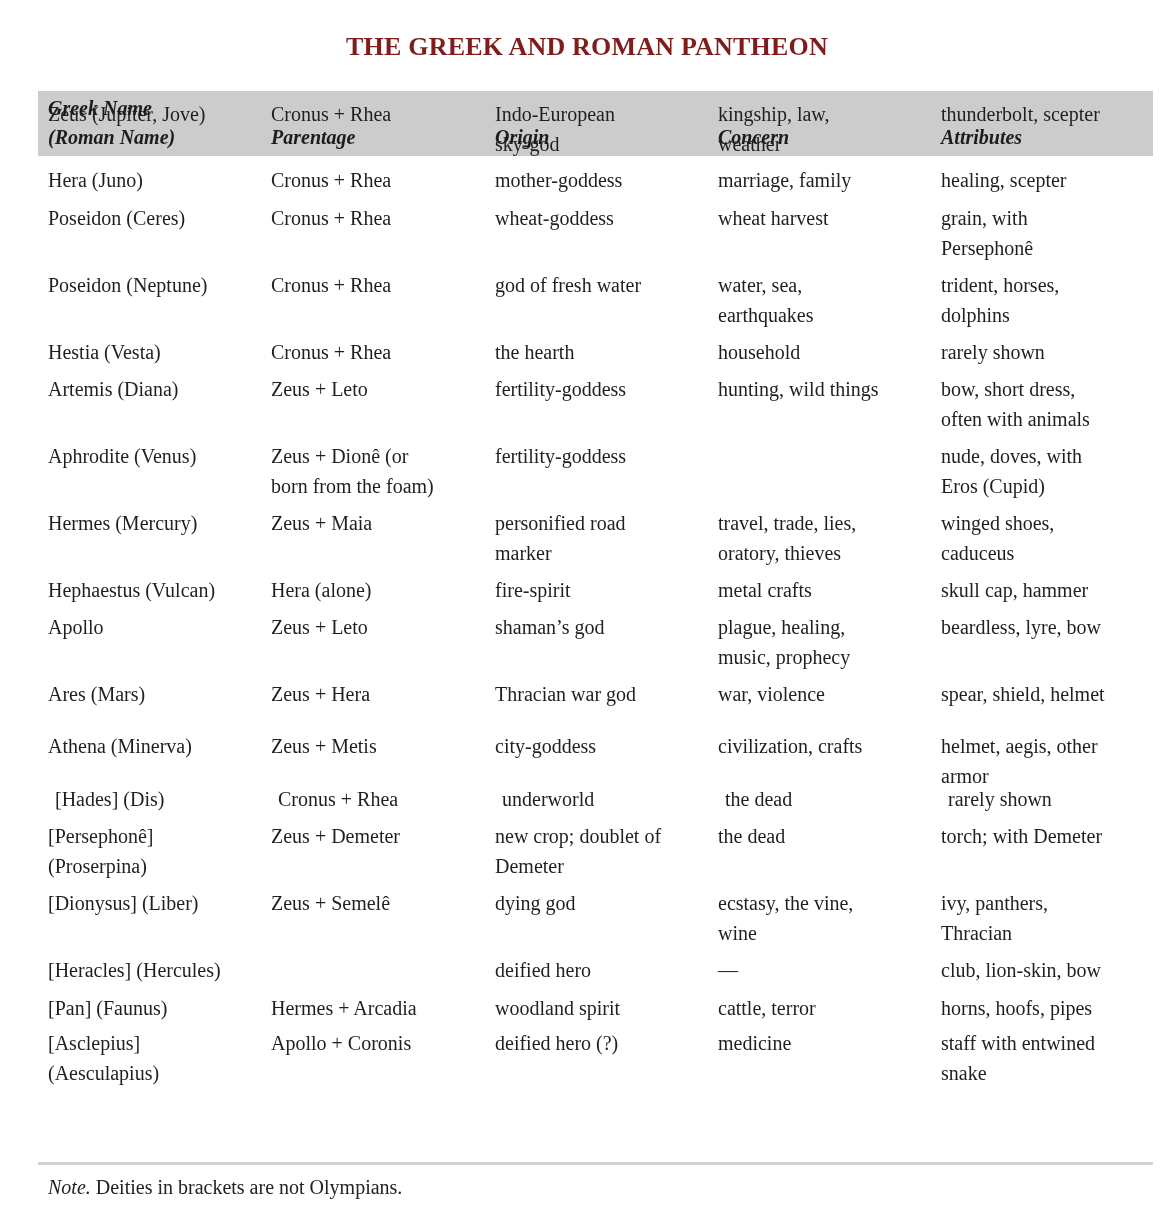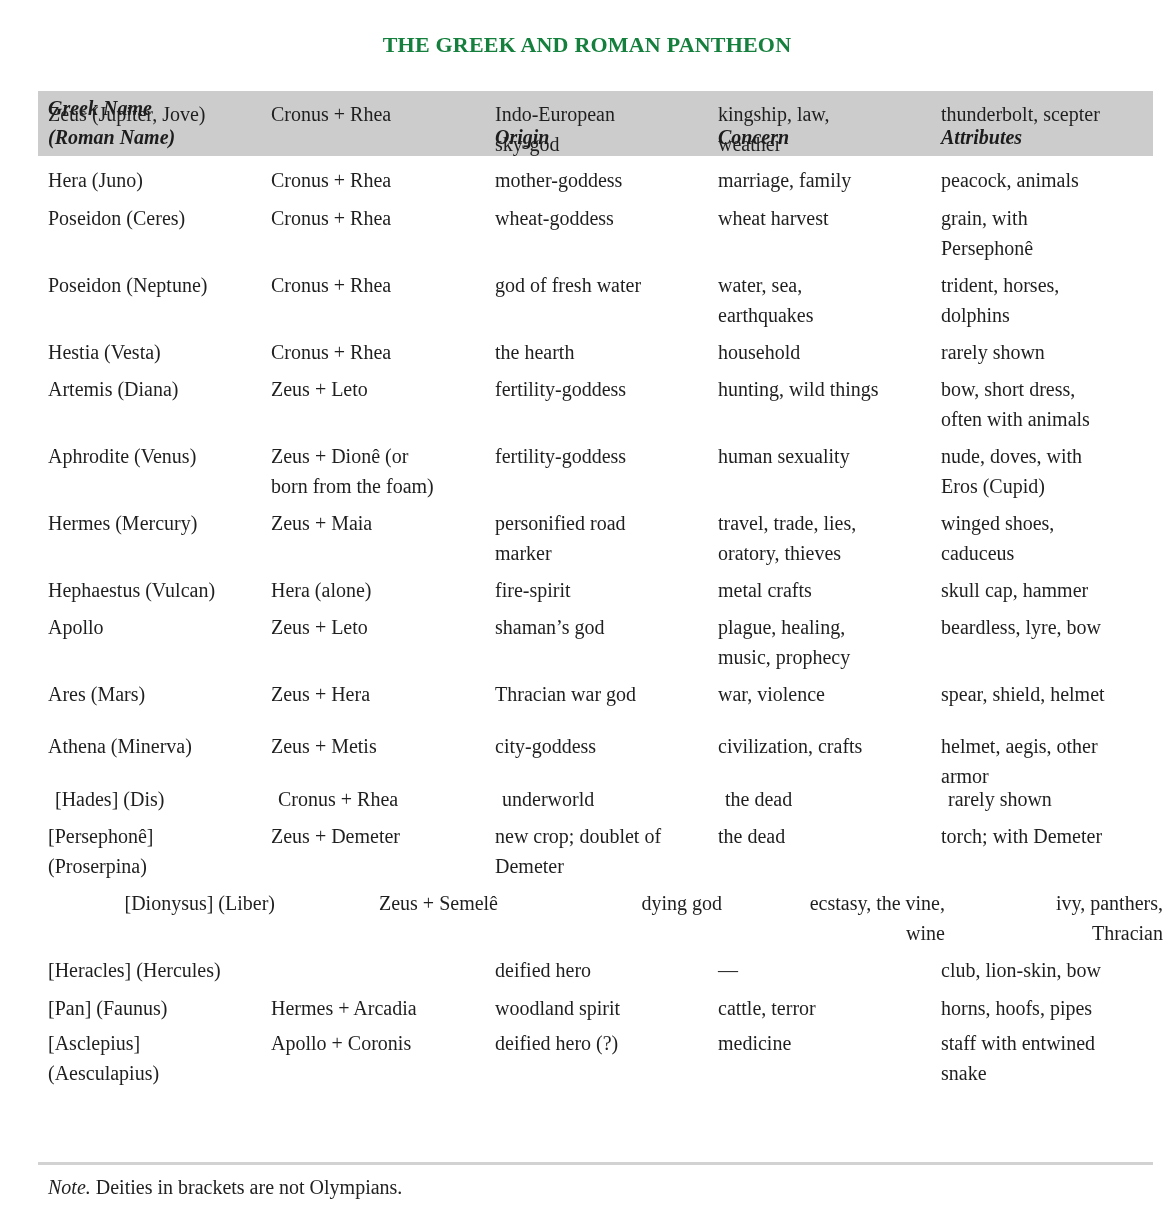--- a/index.html
+++ b/index.html
@@ -11,23 +11,23 @@
       color: #1f1f1f;
       overflow: hidden;
     }
     .title {
       position: absolute;
       top: 32px;
       left: 0;
       width: 1174px;
       text-align: center;
       font-weight: bold;
-      font-size: 22px;
+      font-size: 26px;
       letter-spacing: 0.2px;
-      color: #15803d;
+      color: #7f1d1d;
     }
     .table {
       position: absolute;
       top: 91px;
       left: 38px;
       width: 1115px;
     }
     .thead {
       background: #cccccc;
       height: 65px;
@@ -76,40 +76,41 @@
   </style>
 </head>
 <body>
 
 <div class="title">THE GREEK AND ROMAN PANTHEON</div>
 
 <div class="table">
   <div class="thead">
     <div class="th c0" style="white-space:pre-line">Greek Name
 (Roman Name)</div>
+    <div class="th c1">Parentage</div>
     <div class="th c2">Origin</div>
     <div class="th c3">Concern</div>
     <div class="th c4">Attributes</div>
   </div>
   <div id="tbody">
       <div class="row" style="position: absolute; left: 0px; width: 100%; top: 9px; height: 66px;">
         <div class="cell c0">Zeus (Jupiter, Jove)</div>
         <div class="cell c1">Cronus + Rhea</div>
         <div class="cell c2">Indo-European
 sky-god</div>
         <div class="cell c3">kingship, law,
 weather</div>
         <div class="cell c4">thunderbolt, scepter</div>
       </div>
       <div class="row" style="position: absolute; left: 0px; width: 100%; top: 75px; height: 38px;">
         <div class="cell c0">Hera (Juno)</div>
         <div class="cell c1">Cronus + Rhea</div>
         <div class="cell c2">mother-goddess</div>
         <div class="cell c3">marriage, family</div>
-        <div class="cell c4">peacock, animals</div>
+        <div class="cell c4">healing, scepter</div>
       </div>
       <div class="row" style="position: absolute; left: 0px; width: 100%; top: 113px; height: 67px;">
         <div class="cell c0">Poseidon (Ceres)</div>
         <div class="cell c1">Cronus + Rhea</div>
         <div class="cell c2">wheat-goddess</div>
         <div class="cell c3">wheat harvest</div>
         <div class="cell c4">grain, with
 Persephonê</div>
       </div>
       <div class="row" style="position: absolute; left: 0px; width: 100%; top: 180px; height: 67px;">
@@ -134,21 +135,20 @@
         <div class="cell c2">fertility-goddess</div>
         <div class="cell c3">hunting, wild things</div>
         <div class="cell c4">bow, short dress,
 often with animals</div>
       </div>
       <div class="row" style="position: absolute; left: 0px; width: 100%; top: 351px; height: 67px;">
         <div class="cell c0">Aphrodite (Venus)</div>
         <div class="cell c1">Zeus + Dionê (or
 born from the foam)</div>
         <div class="cell c2">fertility-goddess</div>
-        <div class="cell c3">human sexuality</div>
         <div class="cell c4">nude, doves, with
 Eros (Cupid)</div>
       </div>
       <div class="row" style="position: absolute; left: 0px; width: 100%; top: 418px; height: 67px;">
         <div class="cell c0">Hermes (Mercury)</div>
         <div class="cell c1">Zeus + Maia</div>
         <div class="cell c2">personified road
 marker</div>
         <div class="cell c3">travel, trade, lies,
 oratory, thieves</div>
@@ -194,21 +194,21 @@
       </div>
       <div class="row" style="position: absolute; left: 0px; width: 100%; top: 731px; height: 67px;">
         <div class="cell c0">[Persephonê]
 (Proserpina)</div>
         <div class="cell c1">Zeus + Demeter</div>
         <div class="cell c2">new crop; doublet of
 Demeter</div>
         <div class="cell c3">the dead</div>
         <div class="cell c4">torch; with Demeter</div>
       </div>
-      <div class="row" style="position: absolute; left: 12px; width: 100%; top: 798px; height: 67px; text-align: right;">
+      <div class="row" style="position: absolute; left: 0px; width: 100%; top: 798px; height: 67px;">
         <div class="cell c0">[Dionysus] (Liber)</div>
         <div class="cell c1">Zeus + Semelê</div>
         <div class="cell c2">dying god</div>
         <div class="cell c3">ecstasy, the vine,
 wine</div>
         <div class="cell c4">ivy, panthers,
 Thracian</div>
       </div>
       <div class="row" style="position: absolute; left: 0px; width: 100%; top: 865px; height: 38px;">
         <div class="cell c0">[Heracles] (Hercules)</div>

